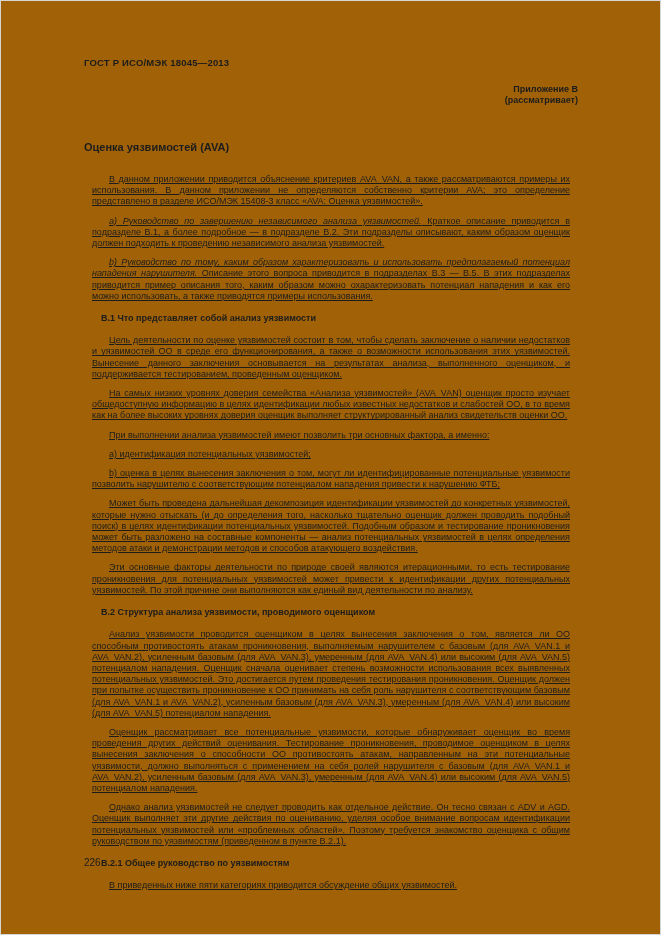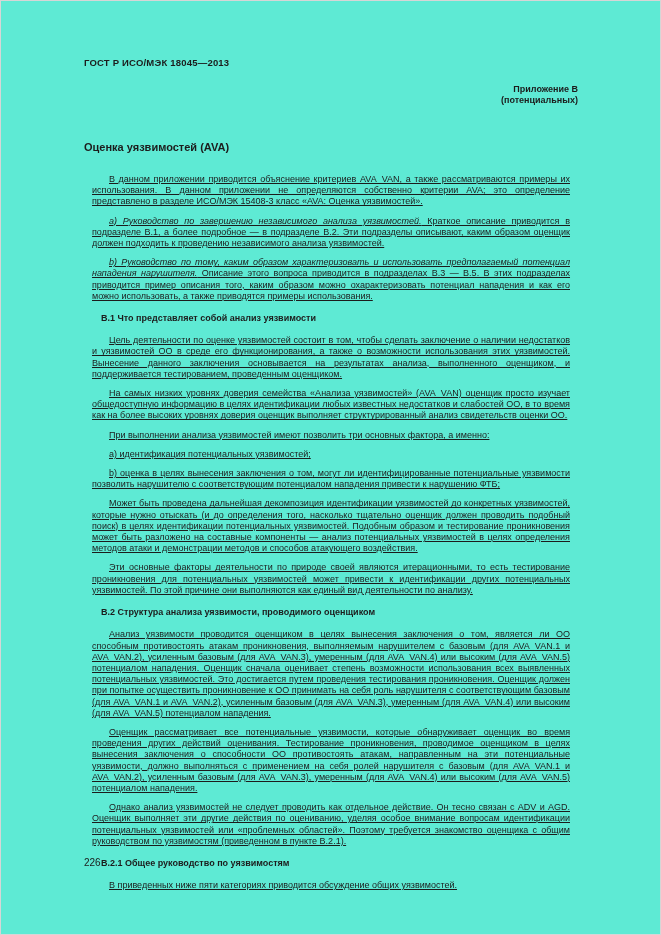--- a/index.html
+++ b/index.html
@@ -1,20 +1,20 @@
 <!DOCTYPE html>
 <html lang="ru"><head>
 <meta charset="utf-8">
 <style>
   html, body { margin: 0; padding: 0; background: #ffffff; }
   .page {
     position: relative;
     width: 661px;
     height: 935px;
-    background: #5eead4;
+    background: #a16207;
     box-shadow: inset 0 0 0 1px #d6d6d6;
     overflow: hidden;
     font-family: "Liberation Sans", sans-serif;
     color: #1c1c1c;
   }
   .page-inner {
     position: absolute;
     left: 84px;
     top: 57px;
     width: 494px;
@@ -65,21 +65,21 @@
 </style>
 </head>
 <body>
 
 <div class="page">
   <div class="page-inner">
     <div class="doc-header">ГОСТ Р ИСО/МЭК 18045—2013</div>
 
     <div class="annex-block">
       <div class="annex-label">Приложение В</div>
-      <div class="annex-type">(потенциальных)</div>
+      <div class="annex-type">(рассматривает)</div>
     </div>
 
     <div class="main-title">Оценка уязвимостей (AVA)</div>
 
     <div class="doc-body">
         <p class="para"><span>В данном приложении приводится объяснение критериев AVA_VAN, а также рассматриваются примеры их использования. В данном приложении не определяются собственно критерии AVA; это определение представлено в разделе ИСО/МЭК 15408-3 класс «AVA: Оценка уязвимостей».</span></p>
         <p class="para"><span class="italic">a) Руководство по завершению независимого анализа уязвимостей.</span><span> Краткое описание приводится в подразделе В.1, а более подробное — в подразделе В.2. Эти подразделы описывают, каким образом оценщик должен подходить к проведению независимого анализа уязвимостей.</span></p>
         <p class="para"><span class="italic">b) Руководство по тому, каким образом характеризовать и использовать предполагаемый потенциал нападения нарушителя.</span><span> Описание этого вопроса приводится в подразделах В.3 — В.5. В этих подразделах приводится пример описания того, каким образом можно охарактеризовать потенциал нападения и как его можно использовать, а также приводятся примеры использования.</span></p>
         <h2 class="section-heading"><span>В.1 Что представляет собой анализ уязвимости</span></h2>
         <p class="para"><span>Цель деятельности по оценке уязвимостей состоит в том, чтобы сделать заключение о наличии недостатков и уязвимостей ОО в среде его функционирования, а также о возможности использования этих уязвимостей. Вынесение данного заключения основывается на результатах анализа, выполненного оценщиком, и поддерживается тестированием, проведенным оценщиком.</span></p>

